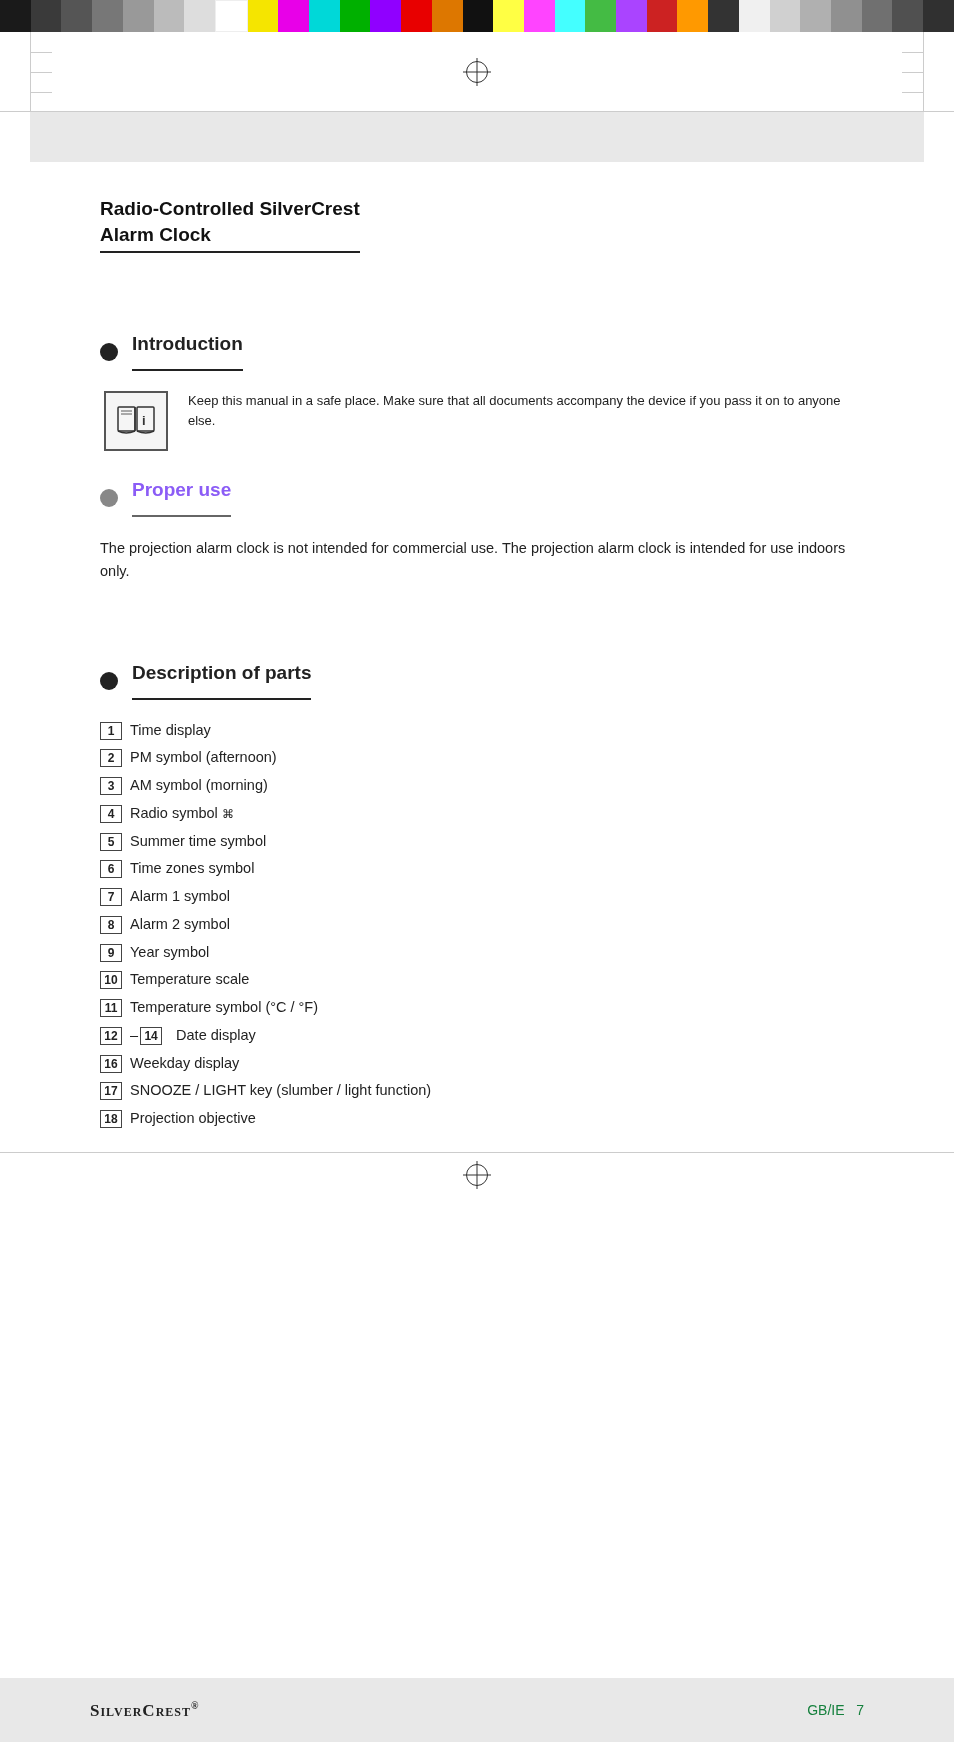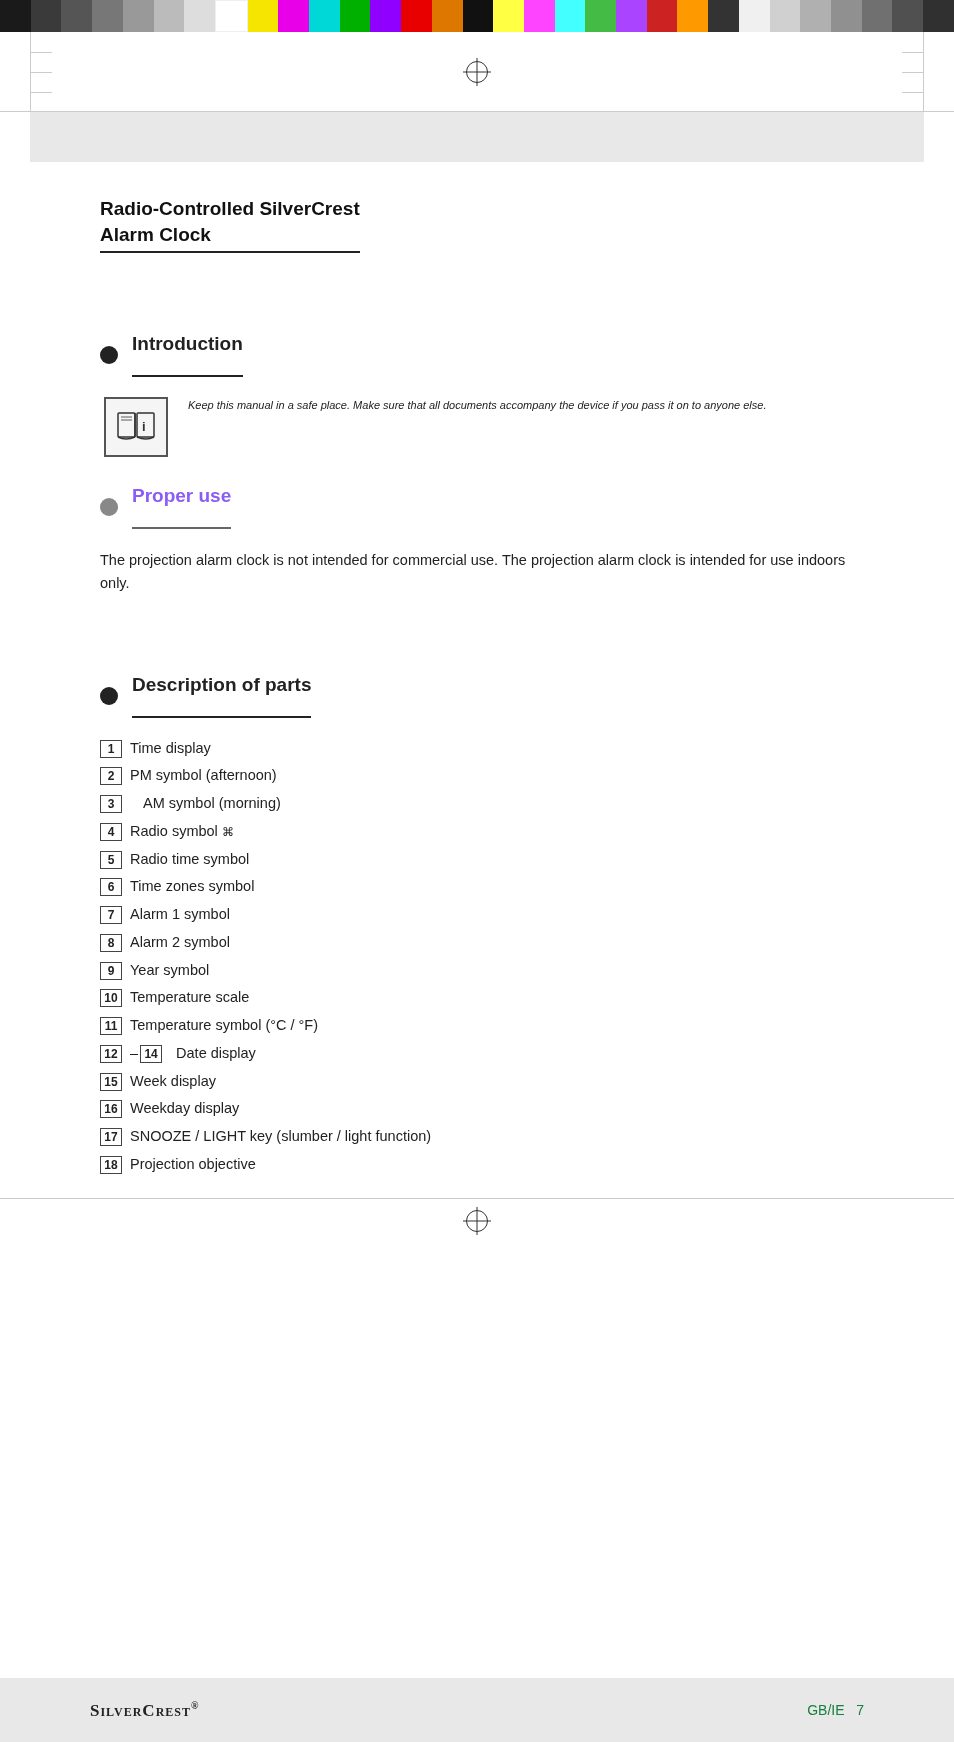--- a/index.html
+++ b/index.html
@@ -84,21 +84,21 @@
       border-radius: 50%;
       flex-shrink: 0;
       margin-right: 14px;
     }
 
     .section-heading h2 {
       font-size: 19px;
       font-weight: 900;
       color: #222;
       border-bottom: 2px solid #222;
-      padding-bottom: 20px;
+      padding-bottom: 14px;
       font-family: Arial, Helvetica, sans-serif;
     }
 
     .section-heading.gray h2 {
       color: #8b5cf6;
       border-bottom: 2px solid #666;
       font-weight: bold;
     }
 
     .section-heading.gray .bullet-dot {
@@ -124,24 +124,23 @@
       margin-right: 20px;
       background: #f5f5f5;
     }
 
     .info-icon-wrap svg {
       width: 44px;
       height: 44px;
     }
 
     .info-text {
-      font-size: 11px;
+      font-size: 13px;
       line-height: 1.55;
       color: #222;
-      font-style: italic;
     }
 
     
     .body-text {
       font-size: 14.5px;
       line-height: 1.6;
       color: #222;
       margin-bottom: 30px;
     }
 
@@ -342,29 +341,29 @@
   <li>
         <span class="part-number">1</span>
         <span style="margin-left:0">Time display</span>
       </li>
       <li>
         <span class="part-number">2</span>
         <span style="margin-left:0">PM symbol (afternoon)</span>
       </li>
       <li>
         <span class="part-number">3</span>
-        <span style="margin-left:13px">AM symbol (morning)</span>
+        <span style="margin-left:0">AM symbol (morning)</span>
       </li>
       <li>
         <span class="part-number">4</span>
         <span style="margin-left:0">Radio symbol <span style="font-size:12px">⌘</span></span>
       </li>
       <li>
         <span class="part-number">5</span>
-        <span style="margin-left:0">Radio time symbol</span>
+        <span style="margin-left:0">Summer time symbol</span>
       </li>
       <li>
         <span class="part-number">6</span>
         <span style="margin-left:0">Time zones symbol</span>
       </li>
       <li>
         <span class="part-number">7</span>
         <span style="margin-left:0">Alarm 1 symbol</span>
       </li>
       <li>
@@ -381,24 +380,20 @@
       </li>
       <li>
         <span class="part-number">11</span>
         <span style="margin-left:0">Temperature symbol (°C / °F)</span>
       </li>
       <li>
         <span class="part-number">12</span>
         <span style="margin-right:2px">–</span>
         <span class="part-number">14</span>
         <span style="margin-left:6px">Date display</span>
-      </li>
-      <li>
-        <span class="part-number">15</span>
-        <span style="margin-left:0">Week display</span>
       </li>
       <li>
         <span class="part-number">16</span>
         <span style="margin-left:0">Weekday display</span>
       </li>
       <li>
         <span class="part-number">17</span>
         <span style="margin-left:0">SNOOZE / LIGHT key (slumber / light function)</span>
       </li>
       <li>

